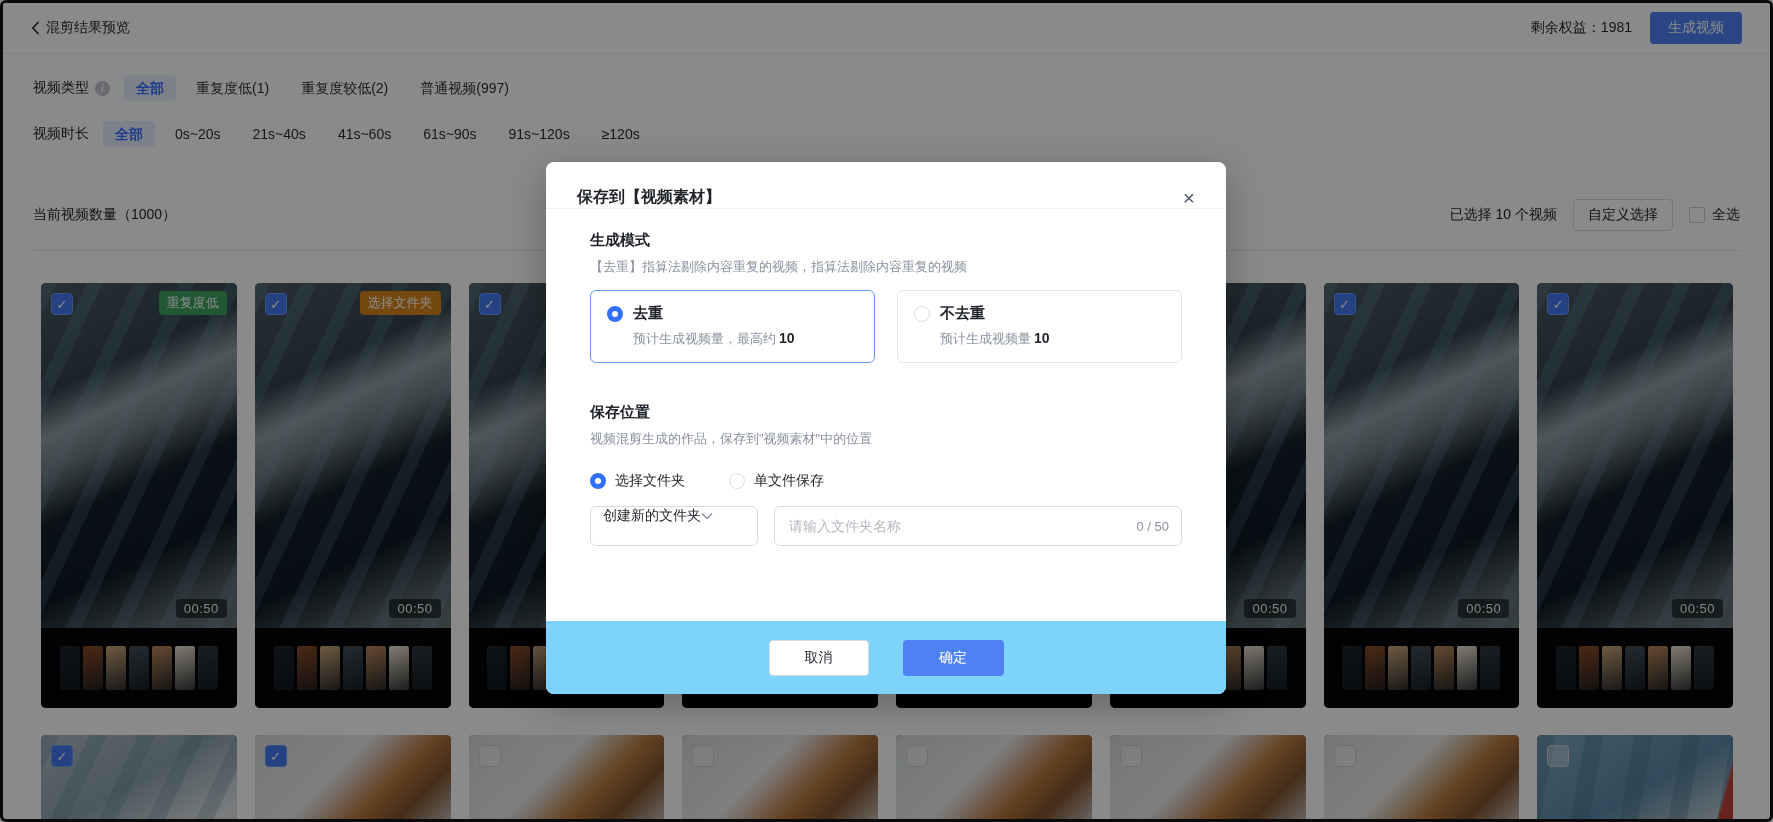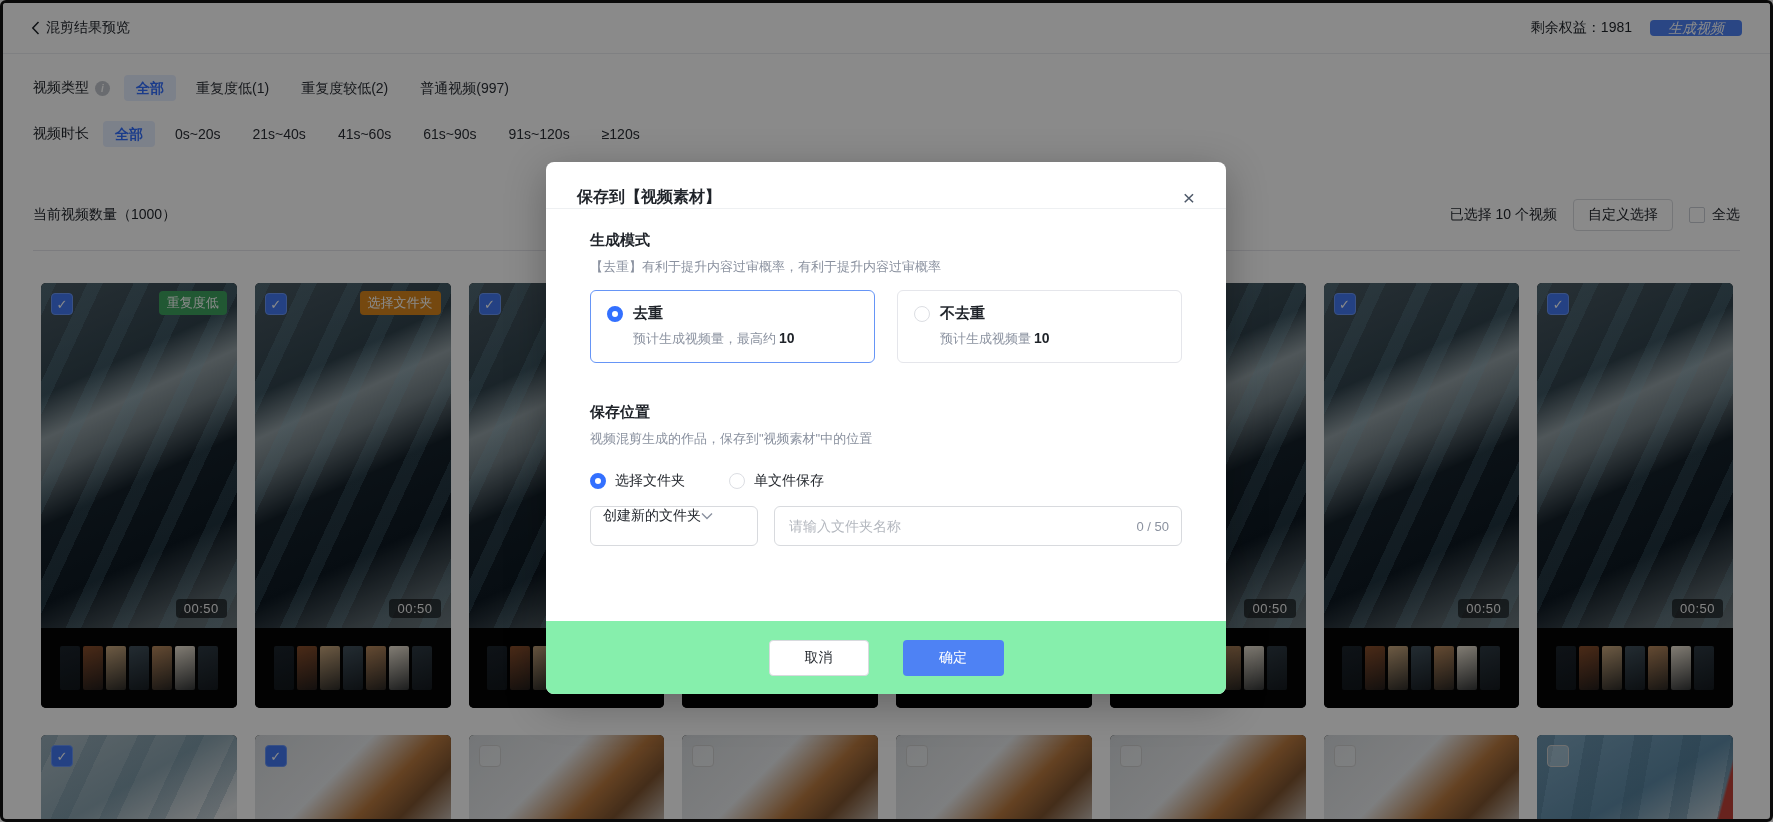--- a/index.html
+++ b/index.html
@@ -12,21 +12,21 @@
   .back{position:absolute;left:28px;top:0;height:50px;display:flex;align-items:center;gap:6px;
         font-size:14px;color:#1f2329;cursor:pointer;}
   .back svg{display:block;}
   .title-box{position:absolute;left:50%;transform:translateX(-50%);top:8px;width:302px;height:34px;
              background:#f2f3f5;border-radius:4px;display:flex;align-items:center;justify-content:center;}
   .title-box .ttl{font-size:16px;font-weight:bold;color:#1f2329;}
   .title-box .pen{position:absolute;right:16px;top:8px;}
   .top-right{position:absolute;right:28px;top:0;height:50px;display:flex;align-items:center;gap:18px;}
   .credits{font-size:14px;color:#1f2329;}
   .btn-primary{background:#4e82f4;color:#fff;font-size:14px;border:none;border-radius:4px;
-               height:16px;padding:0 18px;cursor:pointer;font-style:italic;}
+               height:32px;padding:0 18px;cursor:pointer;}
 
   
   .filter-row{position:absolute;left:30px;right:30px;height:30px;display:flex;align-items:center;gap:8px;}
   .filter-row.type{top:70px;}
   .filter-row.dur{top:116px;}
   .f-label{font-size:14px;color:#1f2329;margin-right:6px;display:flex;align-items:center;gap:6px;}
   .info-dot{width:15px;height:15px;border-radius:50%;background:#c2c6cd;color:#fff;font-size:10px;
             display:inline-flex;align-items:center;justify-content:center;font-style:italic;font-weight:bold;}
   .chip{font-size:14px;color:#2b2f36;padding:5px 12px;border-radius:4px;cursor:pointer;white-space:nowrap;}
   .chip.sel{color:#3370ff;background:#e6eeff;font-weight:bold;}
@@ -101,21 +101,21 @@
   .fields{display:flex;gap:16px;margin-top:16px;}
   .select{width:168px;height:40px;border:1px solid #d8dade;border-radius:6px;box-sizing:border-box;
           display:flex;align-items:flex-start;padding:0 12px;font-size:14px;color:#1f2329;cursor:pointer;background:#fff;}
   .select svg{margin-left:auto;}
   .inp{flex:1;height:40px;border:1px solid #d8dade;border-radius:6px;box-sizing:border-box;
        display:flex;align-items:center;padding:0 12px;background:#fff;}
   .inp input{border:none;outline:none;flex:1;font-size:14px;color:#1f2329;background:transparent;
              font-family:inherit;}
   .inp input::placeholder{color:#b4b8bf;}
   .counter{font-size:13px;color:#8a919f;margin-left:8px;white-space:nowrap;}
-  .m-footer{margin-top:auto;height:73px;flex:none;background:#86efac;border-radius:0 0 8px 8px;
+  .m-footer{margin-top:auto;height:73px;flex:none;background:#7dd3fc;border-radius:0 0 8px 8px;
             display:flex;align-items:center;justify-content:center;gap:34px;}
   .btn-cancel{width:100px;height:36px;background:#fff;border:1px solid #d8dade;border-radius:4px;
               font-size:14px;color:#1f2329;cursor:pointer;}
   .btn-ok{width:101px;height:36px;background:#4e82f4;border:none;border-radius:4px;
           font-size:14px;color:#fff;cursor:pointer;}
 </style>
 </head>
 <body>
 
 <div class="page">
@@ -330,21 +330,21 @@
 
 <div class="overlay"></div>
 
 <div class="modal">
   <div class="m-header">
     <span class="m-title">保存到【视频素材】</span>
     <span class="m-close">×</span>
   </div>
   <div class="m-body">
     <div class="sec-h">生成模式</div>
-    <div class="sec-d">【去重】有利于提升内容过审概率，有利于提升内容过审概率</div>
+    <div class="sec-d">【去重】指算法剔除内容重复的视频，指算法剔除内容重复的视频</div>
     <div class="opt-row" id="mode-options">
         <div class="opt sel">
           <div class="opt-top">
             <span class="radio on"></span>
             <span>去重</span>
           </div>
           <div class="opt-desc">预计生成视频量，最高约<b>10</b></div>
         </div>
         <div class="opt">
           <div class="opt-top">

